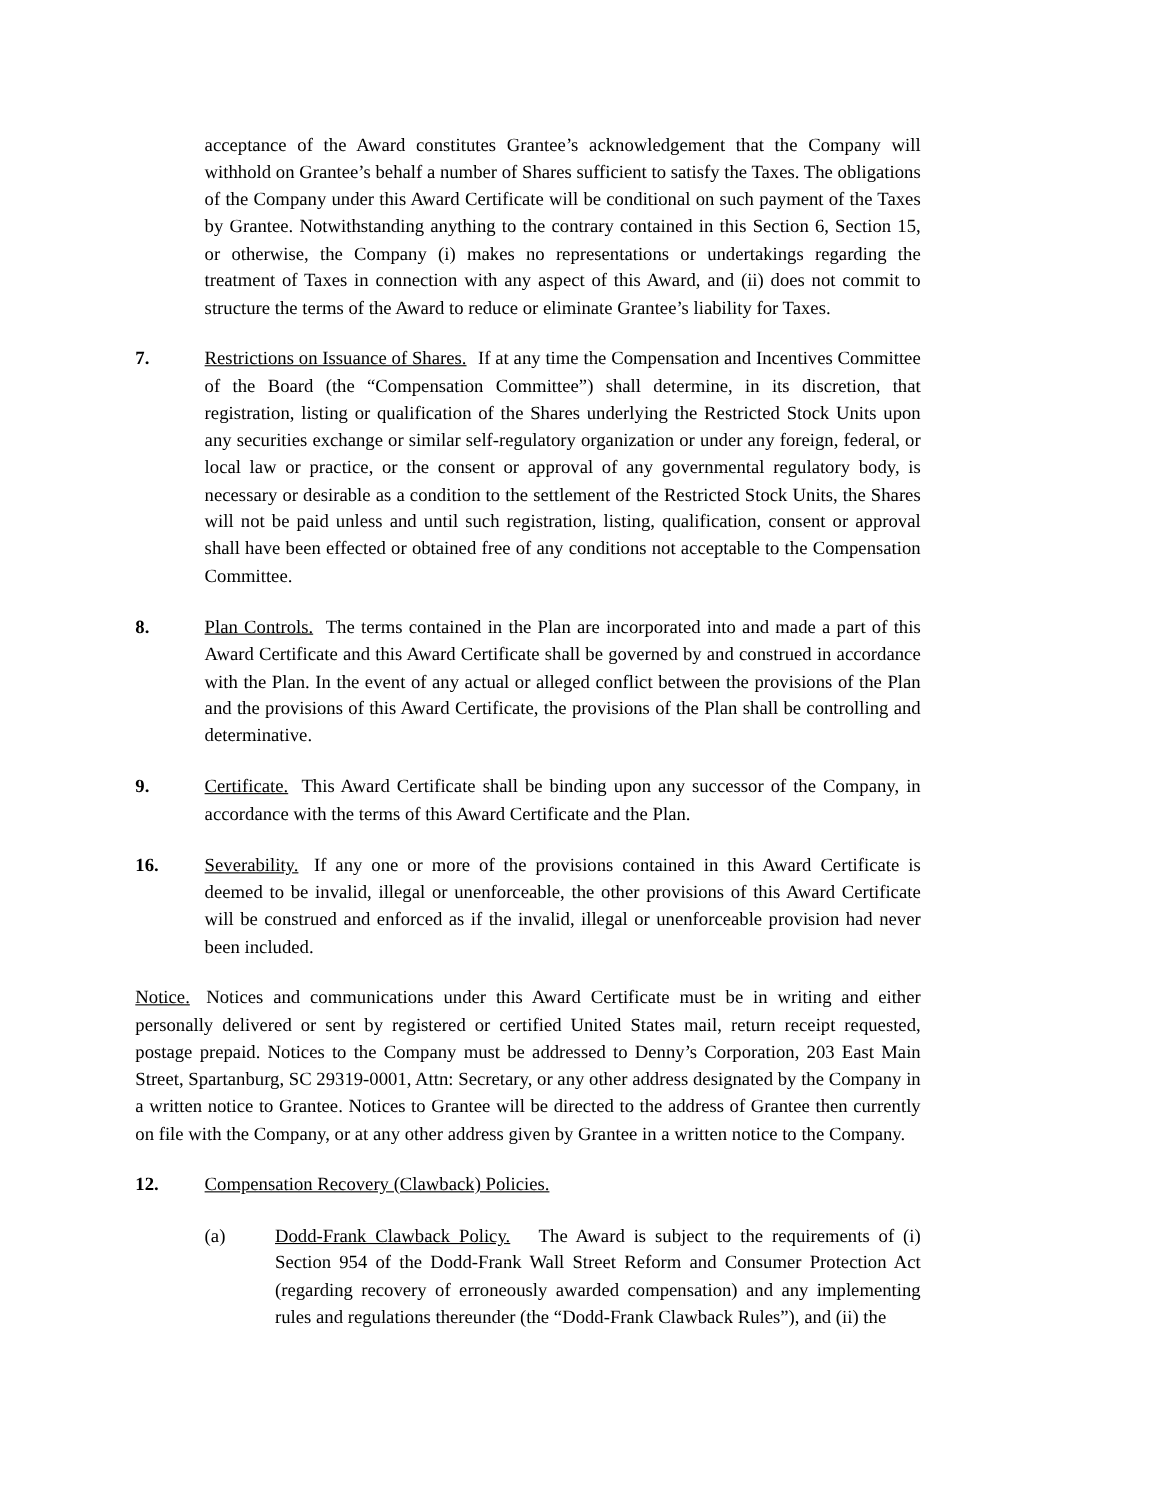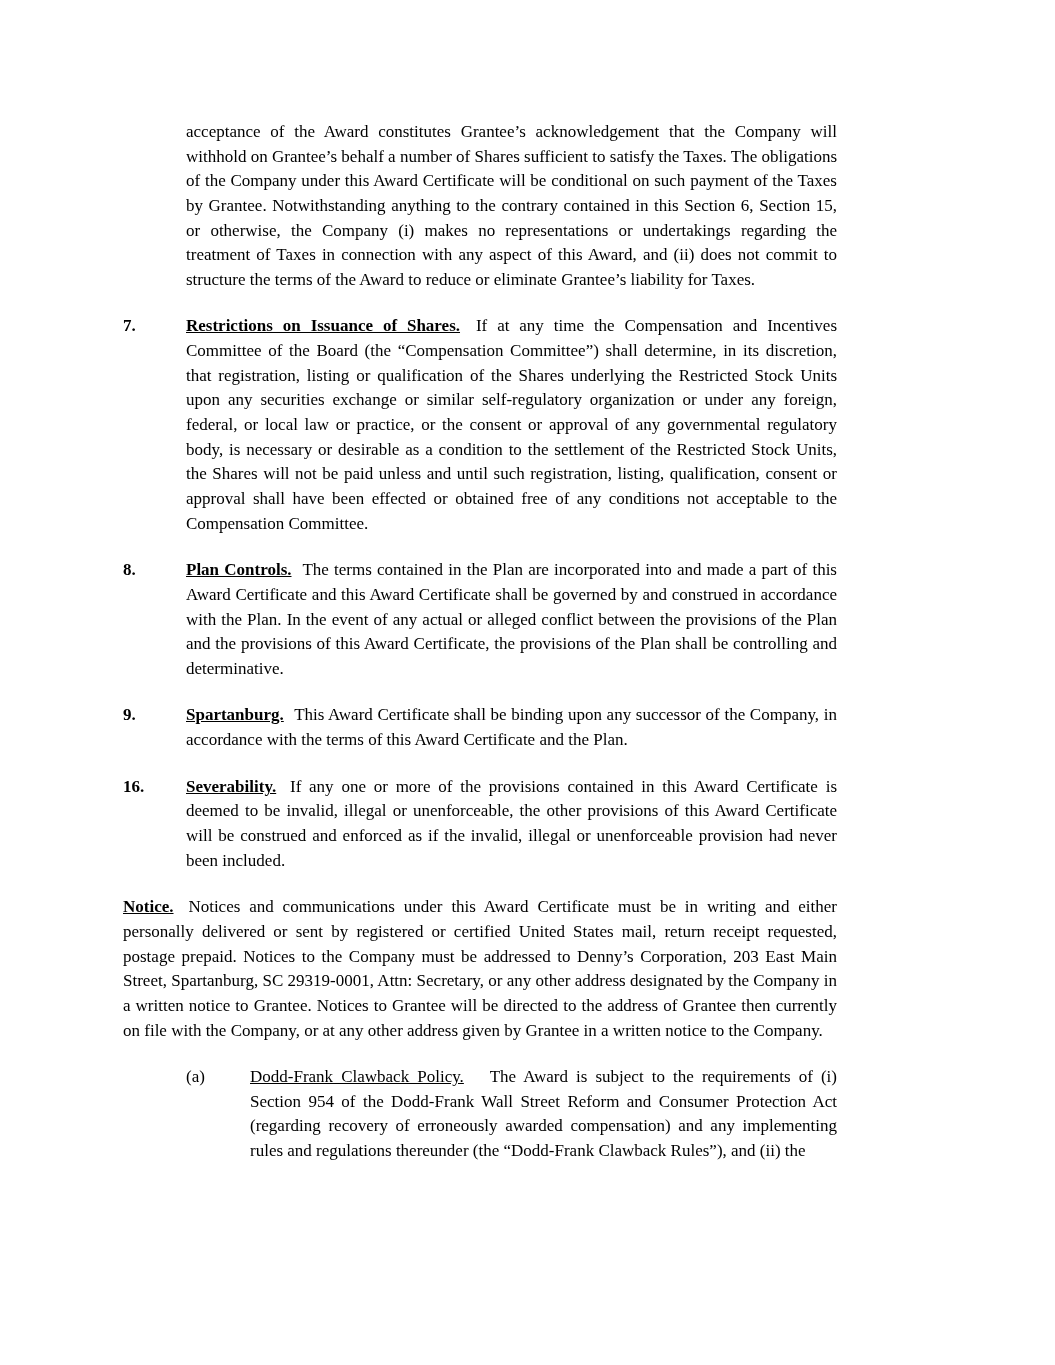--- a/index.html
+++ b/index.html
@@ -32,21 +32,21 @@
   }
   .sec-num {
     width: 63px;
     flex-shrink: 0;
     font-weight: bold;
     font-size: 17px;
     line-height: 1.45;
   }
   .sec-content { flex: 1; }
   .sec-heading {
-    font-weight: bold;
+    font-weight: normal;
     text-decoration: underline;
     margin-right: 6px;
   }
   .subsection {
     display: flex;
     margin-left: 63px;
     margin-top: 22px;
   }
   .sub-label {
     width: 64px;
@@ -72,31 +72,35 @@
     <div class="sec-content"><span class="sec-heading">Restrictions on Issuance of Shares.</span> <span class="sec-body">If at any time the Compensation and Incentives Committee of the Board (the “Compensation Committee”) shall determine, in its discretion, that registration, listing or qualification of the Shares underlying the Restricted Stock Units upon any securities exchange or similar self-regulatory organization or under any foreign, federal, or local law or practice, or the consent or approval of any governmental regulatory body, is necessary or desirable as a condition to the settlement of the Restricted Stock Units, the Shares will not be paid unless and until such registration, listing, qualification, consent or approval shall have been effected or obtained free of any conditions not acceptable to the Compensation Committee.</span></div>
   </div>
 
   <div class="section">
     <div class="sec-num">8.</div>
     <div class="sec-content"><span class="sec-heading">Plan Controls.</span> <span class="sec-body">The terms contained in the Plan are incorporated into and made a part of this Award Certificate and this Award Certificate shall be governed by and construed in accordance with the Plan. In the event of any actual or alleged conflict between the provisions of the Plan and the provisions of this Award Certificate, the provisions of the Plan shall be controlling and determinative.</span></div>
   </div>
 
   <div class="section">
     <div class="sec-num">9.</div>
-    <div class="sec-content"><span class="sec-heading">Spartanburg.</span> <span class="sec-body">This Award Certificate shall be binding upon any successor of the Company, in accordance with the terms of this Award Certificate and the Plan.</span></div>
+    <div class="sec-content"><span class="sec-heading">Certificate.</span> <span class="sec-body">This Award Certificate shall be binding upon any successor of the Company, in accordance with the terms of this Award Certificate and the Plan.</span></div>
   </div>
 
   <div class="section">
     <div class="sec-num">16.</div>
     <div class="sec-content"><span class="sec-heading">Severability.</span> <span class="sec-body">If any one or more of the provisions contained in this Award Certificate is deemed to be invalid, illegal or unenforceable, the other provisions of this Award Certificate will be construed and enforced as if the invalid, illegal or unenforceable provision had never been included.</span></div>
   </div>
 
   <div class="section">
     <div class="sec-content"><span class="sec-heading">Notice.</span> <span class="sec-body">Notices and communications under this Award Certificate must be in writing and either personally delivered or sent by registered or certified United States mail, return receipt requested, postage prepaid. Notices to the Company must be addressed to Denny’s Corporation, 203 East Main Street, Spartanburg, SC 29319-0001, Attn: Secretary, or any other address designated by the Company in a written notice to Grantee. Notices to Grantee will be directed to the address of Grantee then currently on file with the Company, or at any other address given by Grantee in a written notice to the Company.</span></div>
   </div>
 
+  <div class="section" style="margin-bottom: 0;">
+    <div class="sec-num">12.</div>
+    <div class="sec-content"><span class="sec-heading">Compensation Recovery (Clawback) Policies.</span><span class="sec-body"></span></div>
+  </div>
 
   <div class="subsection">
     <div class="sub-label">(a)</div>
     <div class="sub-content"><span class="sub-heading">Dodd-Frank Clawback Policy.</span> <span class="sub-body">The Award is subject to the requirements of (i) Section 954 of the Dodd-Frank Wall Street Reform and Consumer Protection Act (regarding recovery of erroneously awarded compensation) and any implementing rules and regulations thereunder (the “Dodd-Frank Clawback Rules”), and (ii) the</span></div>
   </div>
 
 </div>
 
 </body></html>

